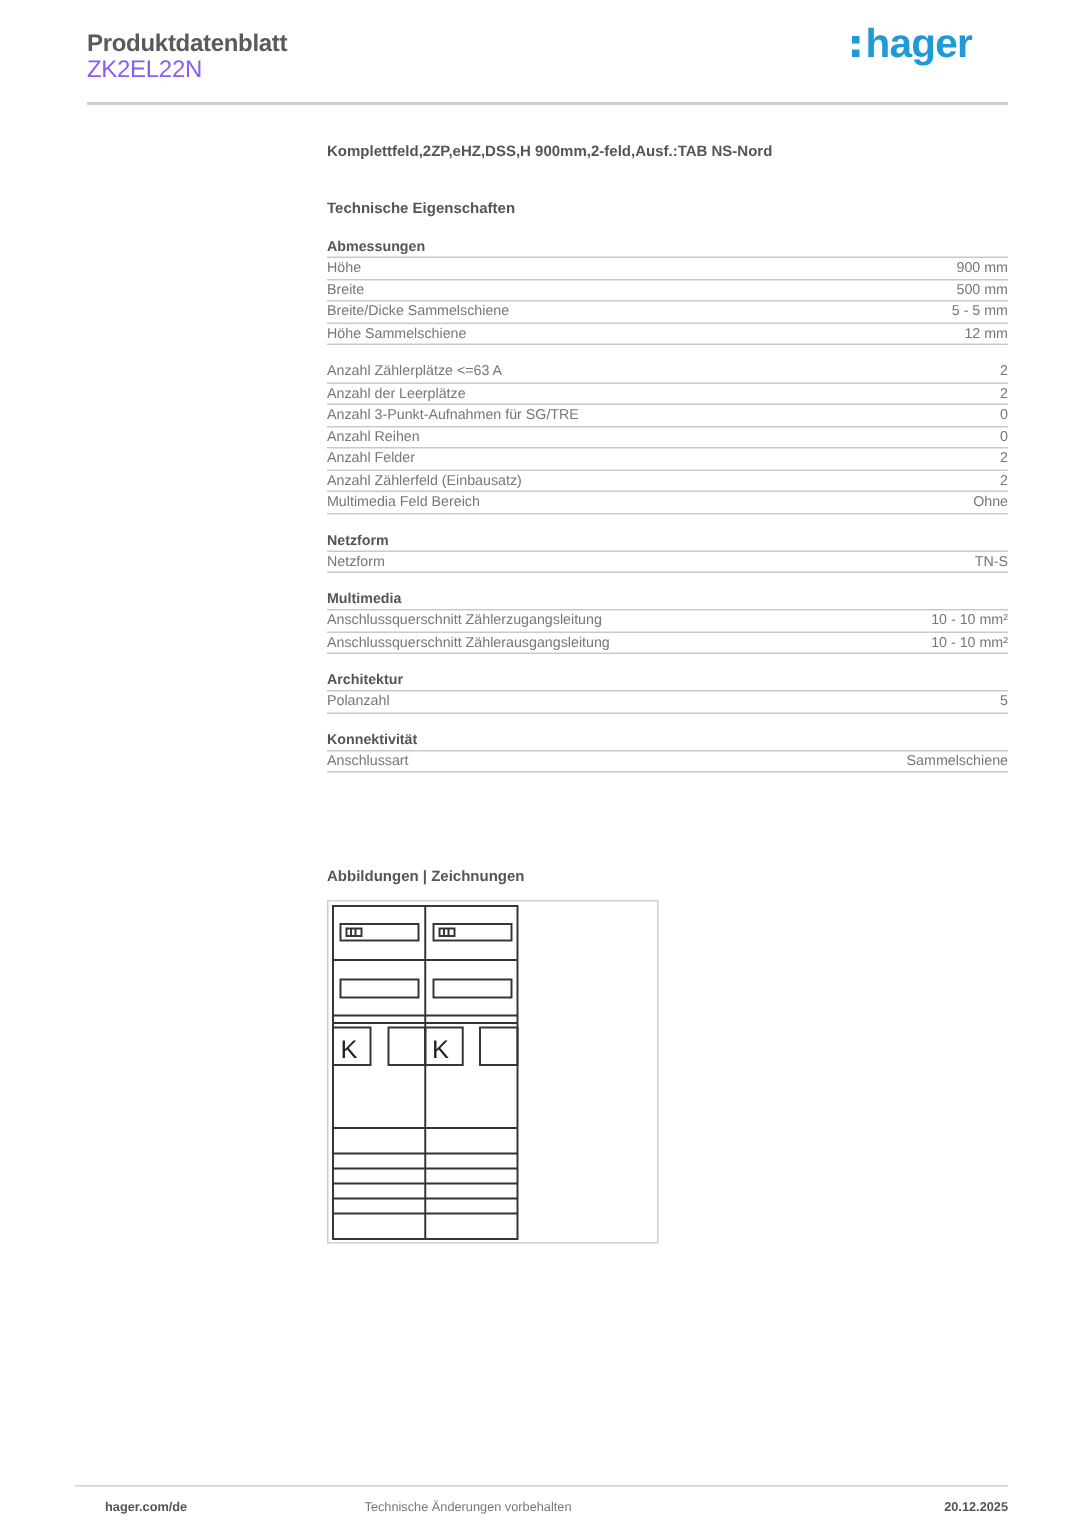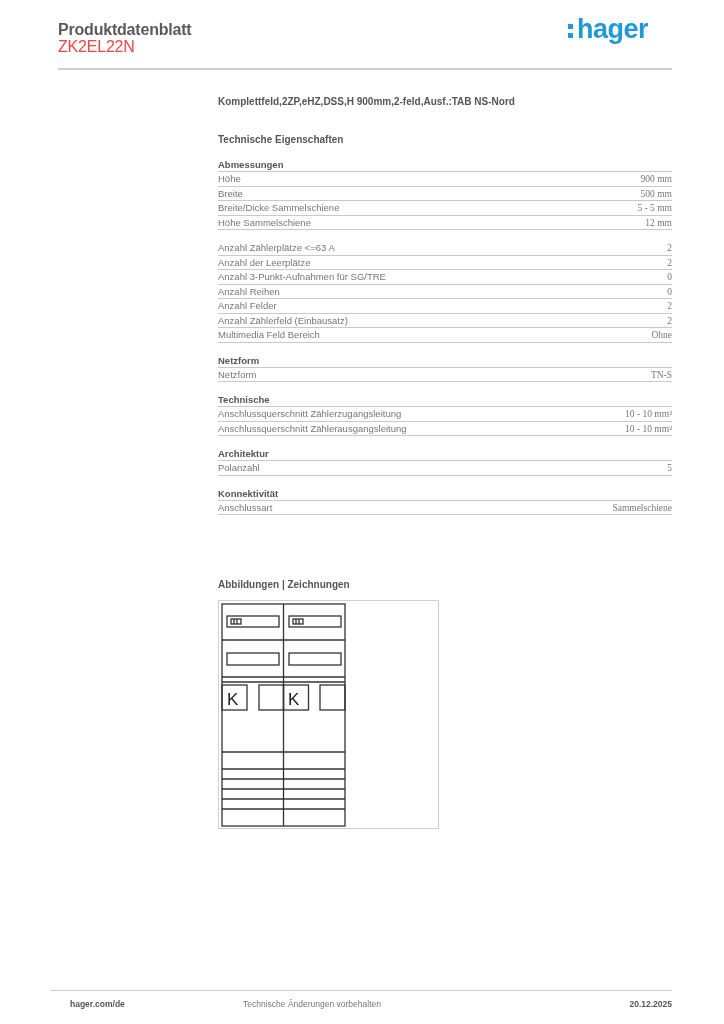--- a/index.html
+++ b/index.html
@@ -1,32 +1,32 @@
 <!DOCTYPE html>
 <html><head>
 <meta charset="utf-8">
 <style>
   html, body { margin:0; padding:0; background:#ffffff; }
   body { width:724px; height:1024px; position:relative; overflow:hidden;
          font-family:"Liberation Sans", sans-serif; color:#555; }
   .hdr-title { position:absolute; left:58px; top:21px; font-size:16px; font-weight:bold; color:#5a5a5a; letter-spacing:-0.2px; }
-  .hdr-sub { position:absolute; left:58px; top:38px; font-size:16px; color:#ef4444; letter-spacing:-0.2px; }
+  .hdr-sub { position:absolute; left:58px; top:38px; font-size:16px; color:#8b5cf6; letter-spacing:-0.2px; }
   .hdr-rule { position:absolute; left:58px; top:68px; width:614px; height:2px; background:#cfcfcf; }
   .logo { position:absolute; left:568px; top:14px; font-size:27px; font-weight:bold; color:#1f9ad6; letter-spacing:-0.5px; }
   .logo .dots { display:inline-block; width:6px; position:relative; height:20px; vertical-align:-1px; margin-right:3px; }
   .logo .dots i { position:absolute; left:0; width:5px; height:5px; background:#1f9ad6; }
   .logo .dots i:first-child { top:5px; } .logo .dots i:last-child { top:14px; }
 
   .content { position:absolute; left:218px; top:95px; width:454px; }
   .prod-desc { font-size:10px; font-weight:bold; color:#555; height:14px; line-height:14px; }
   .tech-title { margin-top:24px; font-size:10px; font-weight:bold; color:#555; height:14px; line-height:14px; }
   .group { margin-top:11px; }
   .group-title { font-size:9.5px; font-weight:bold; color:#555; height:13px; line-height:13px; border-bottom:1px solid #c9c9c9; }
   .row { display:flex; justify-content:space-between; font-size:9.5px; color:#777; height:13.5px; line-height:14px; border-bottom:1px solid #c9c9c9; }
-  .row .val { text-align:center;font-family:Liberation Serif, serif; }
+  .row .val { text-align:center; }
   .fig-title { position:absolute; left:218px; top:579px; font-size:10px; font-weight:bold; color:#555; }
   .fig-frame { position:absolute; left:218px; top:600px; width:221px; height:229px; border:1px solid #cfcfcf; box-sizing:border-box; }
 
   .footer-rule { position:absolute; left:50px; top:990px; width:622px; height:1px; background:#cfcfcf; }
   .foot-left { position:absolute; left:58px; top:999px; font-size:8.5px; font-weight:bold; color:#555;padding-left:12px; }
   .foot-mid { position:absolute; left:0; width:624px; text-align:center; top:999px; font-size:8.5px; color:#777; }
   .foot-right { position:absolute; right:52px; top:999px; font-size:8.5px; font-weight:bold; color:#555; }
 </style>
 </head>
 <body>
@@ -90,21 +90,21 @@
         </div>
       </div>
       <div class="group">
         <div class="group-title">Netzform</div>
         <div class="row">
           <span>Netzform</span>
           <span class="val">TN-S</span>
         </div>
       </div>
       <div class="group">
-        <div class="group-title">Technische</div>
+        <div class="group-title">Multimedia</div>
         <div class="row">
           <span>Anschlussquerschnitt Zählerzugangsleitung</span>
           <span class="val">10 - 10 mm²</span>
         </div>
         <div class="row">
           <span>Anschlussquerschnitt Zählerausgangsleitung</span>
           <span class="val">10 - 10 mm²</span>
         </div>
       </div>
       <div class="group">

